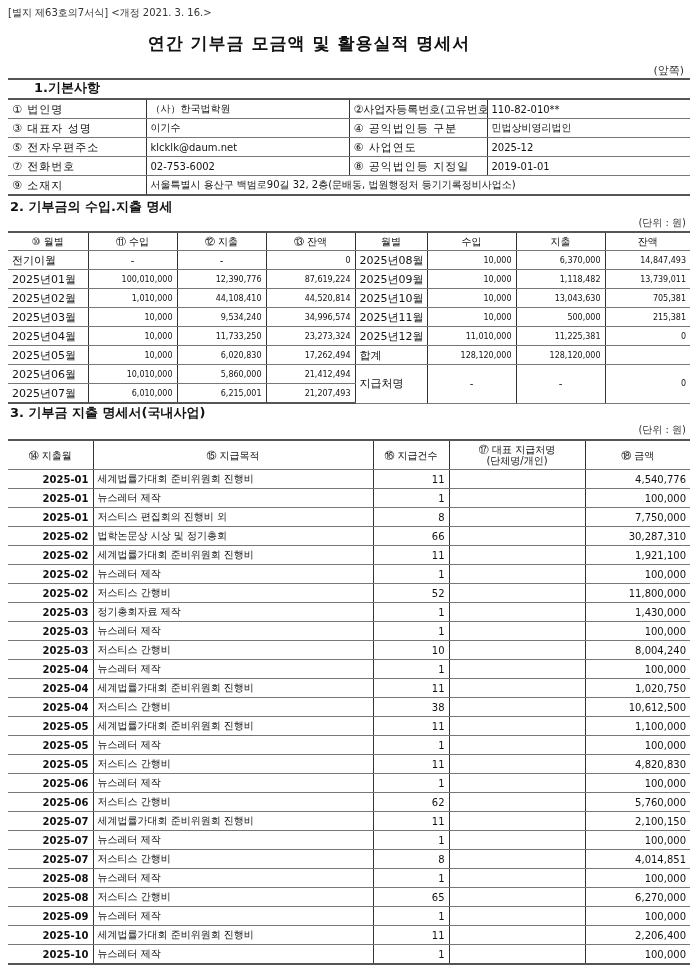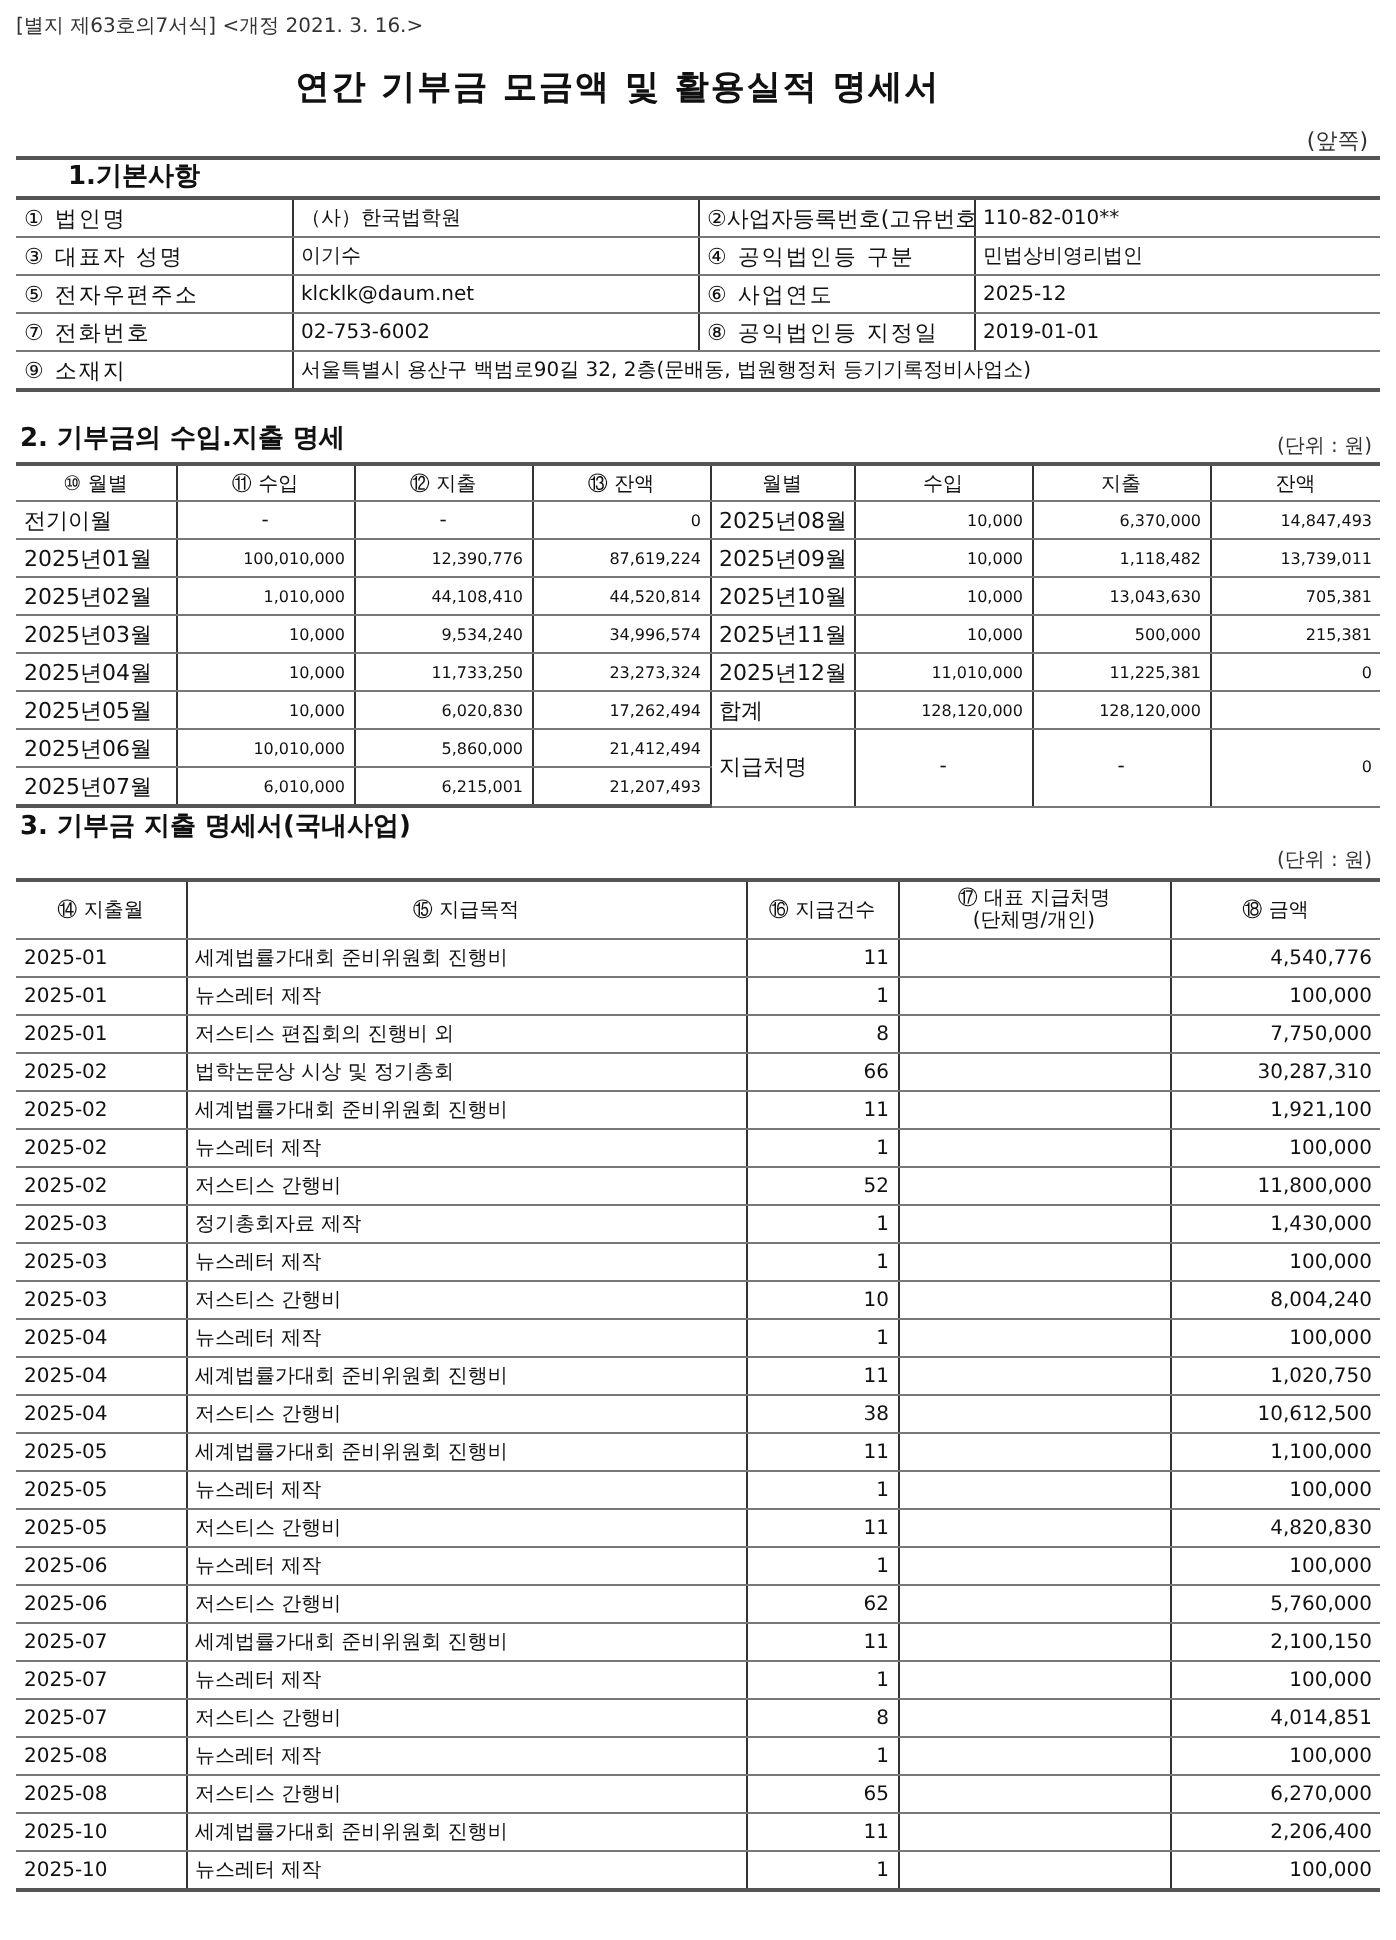--- a/index.html
+++ b/index.html
@@ -33,21 +33,21 @@
   .money .num { text-align:right; font-size:8px; }
   .money .c { text-align:center; }
   
   .exp { left:8px; top:439px; width:682px; font-size:10px; }
   .exp td { height:18px; border:1px solid #333; border-top:1px solid #777; border-bottom:1px solid #777; }
   .exp tr:first-child td { border-top:2px solid #555; height:28px;margin-top:43px; }
   .exp tr:last-child td { border-bottom:2px solid #555; }
   .exp td:first-child { border-left:none; }
   .exp td:last-child { border-right:none; }
   .exp .hd { text-align:center; font-size:10px; line-height:11px; }
-  .exp .c { text-align:left; }
+  .exp .c { text-align:right;font-weight:bold; }
   .exp .r { text-align:right; }
 </style>
 </head>
 <body>
 
 <div class="abs form-no">[별지 제63호의7서식] &lt;개정 2021. 3. 16.&gt;</div>
 <div class="abs title">연간 기부금 모금액 및 활용실적 명세서</div>
 <div class="abs side-note">(앞쪽)</div>
 
 <div class="abs hr-thick" style="top:78px;"></div>
@@ -85,21 +85,21 @@
         <td class="lbl">⑧ 공익법인등 지정일</td>
         <td class="val last">2019-01-01</td>
       </tr>
       <tr>
         <td class="lbl">⑨ 소재지</td>
         <td class="val last" colspan="3">서울특별시 용산구 백범로90길 32, 2층(문배동, 법원행정처 등기기록정비사업소)</td>
       </tr>
     </tbody>
 </table>
 
-<div class="abs sec-title" style="top:210px;">2. 기부금의 수입.지출 명세</div>
+<div class="abs sec-title" style="top:198px;">2. 기부금의 수입.지출 명세</div>
 <div class="abs unit" style="top:216px;">(단위 : 원)</div>
 
 <table class="money">
   <colgroup>
     <col style="width:80px">
       <col style="width:89px">
       <col style="width:89px">
       <col style="width:89px">
     <col style="width:72px">
       <col style="width:89px">
@@ -373,20 +373,27 @@
         <td class="r">100,000</td>
       </tr>
       <tr>
         <td class="c">2025-08</td>
         <td>저스티스 간행비</td>
         <td class="r">65</td>
         <td></td>
         <td class="r">6,270,000</td>
       </tr>
       <tr>
+        <td class="c">2025-09</td>
+        <td>뉴스레터 제작</td>
+        <td class="r">1</td>
+        <td></td>
+        <td class="r">100,000</td>
+      </tr>
+      <tr>
         <td class="c">2025-10</td>
         <td>세계법률가대회 준비위원회 진행비</td>
         <td class="r">11</td>
         <td></td>
         <td class="r">2,206,400</td>
       </tr>
       <tr>
         <td class="c">2025-10</td>
         <td>뉴스레터 제작</td>
         <td class="r">1</td>

